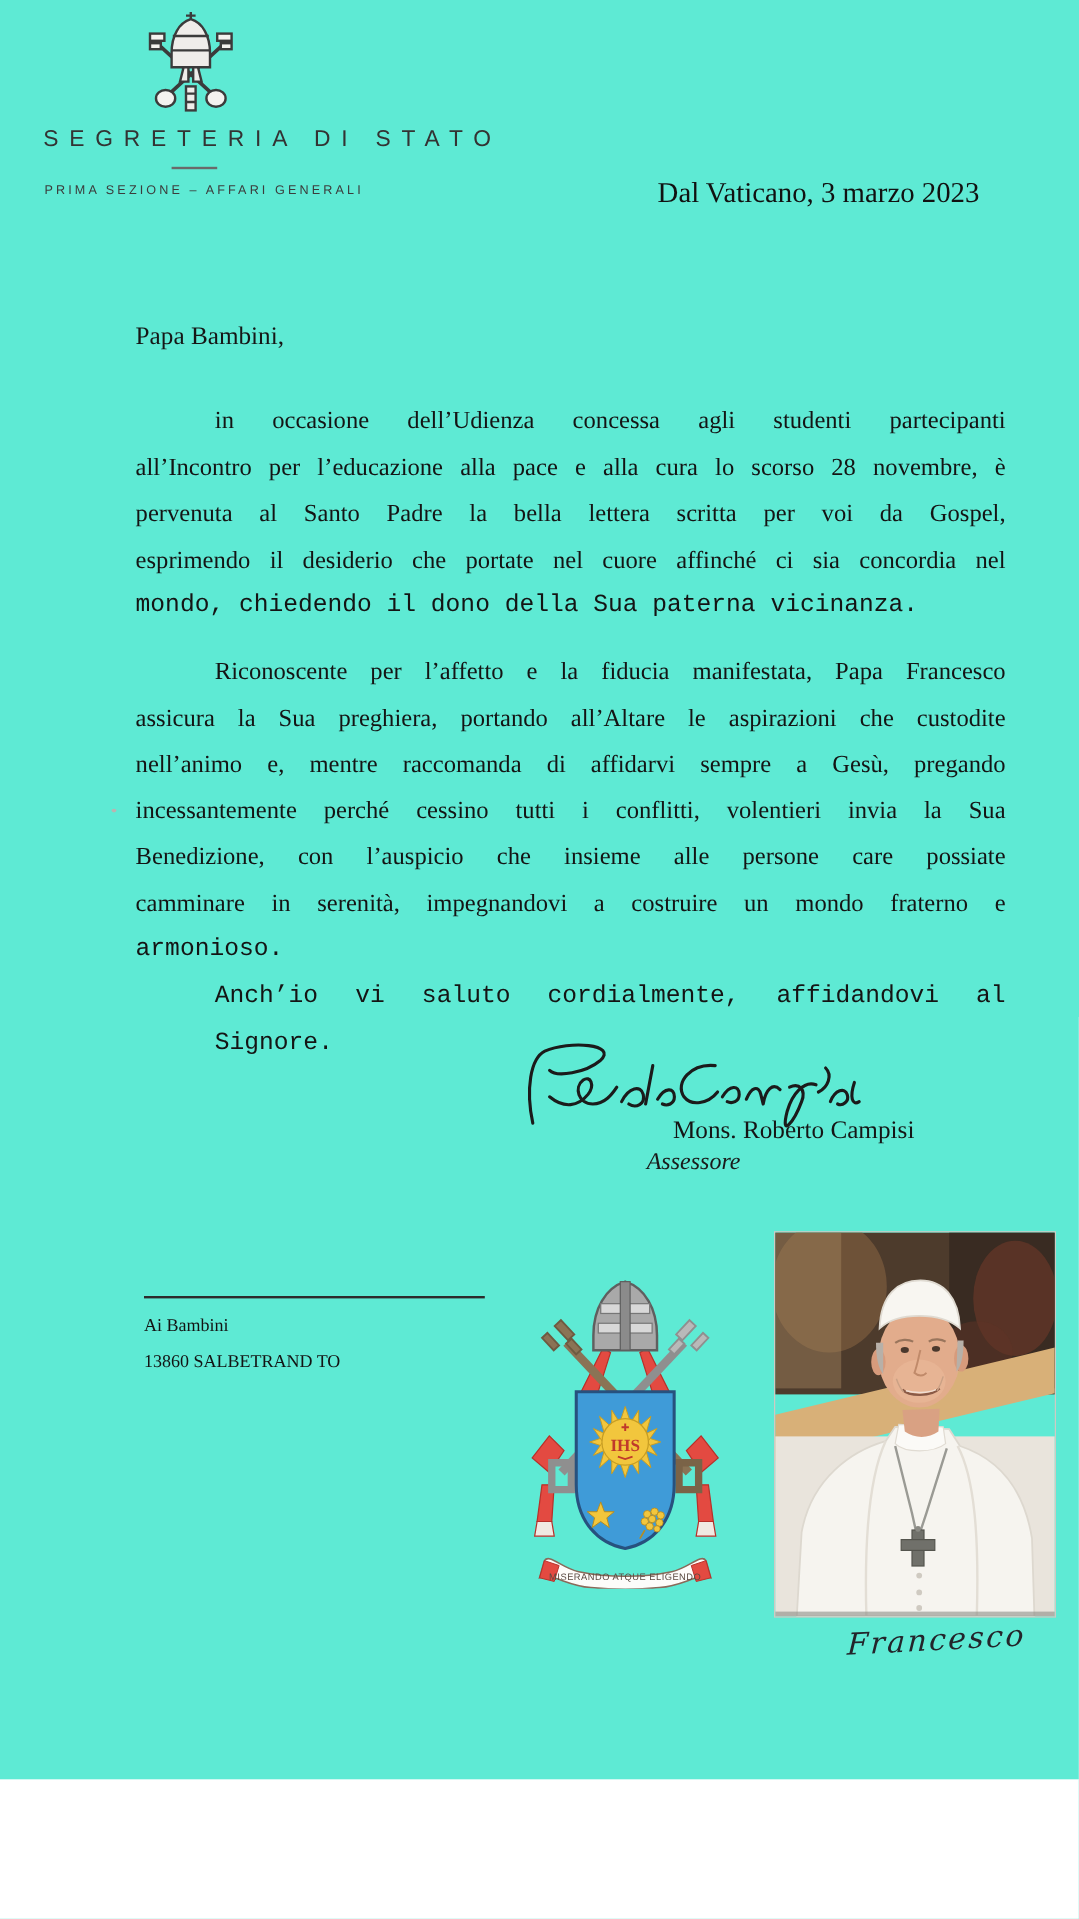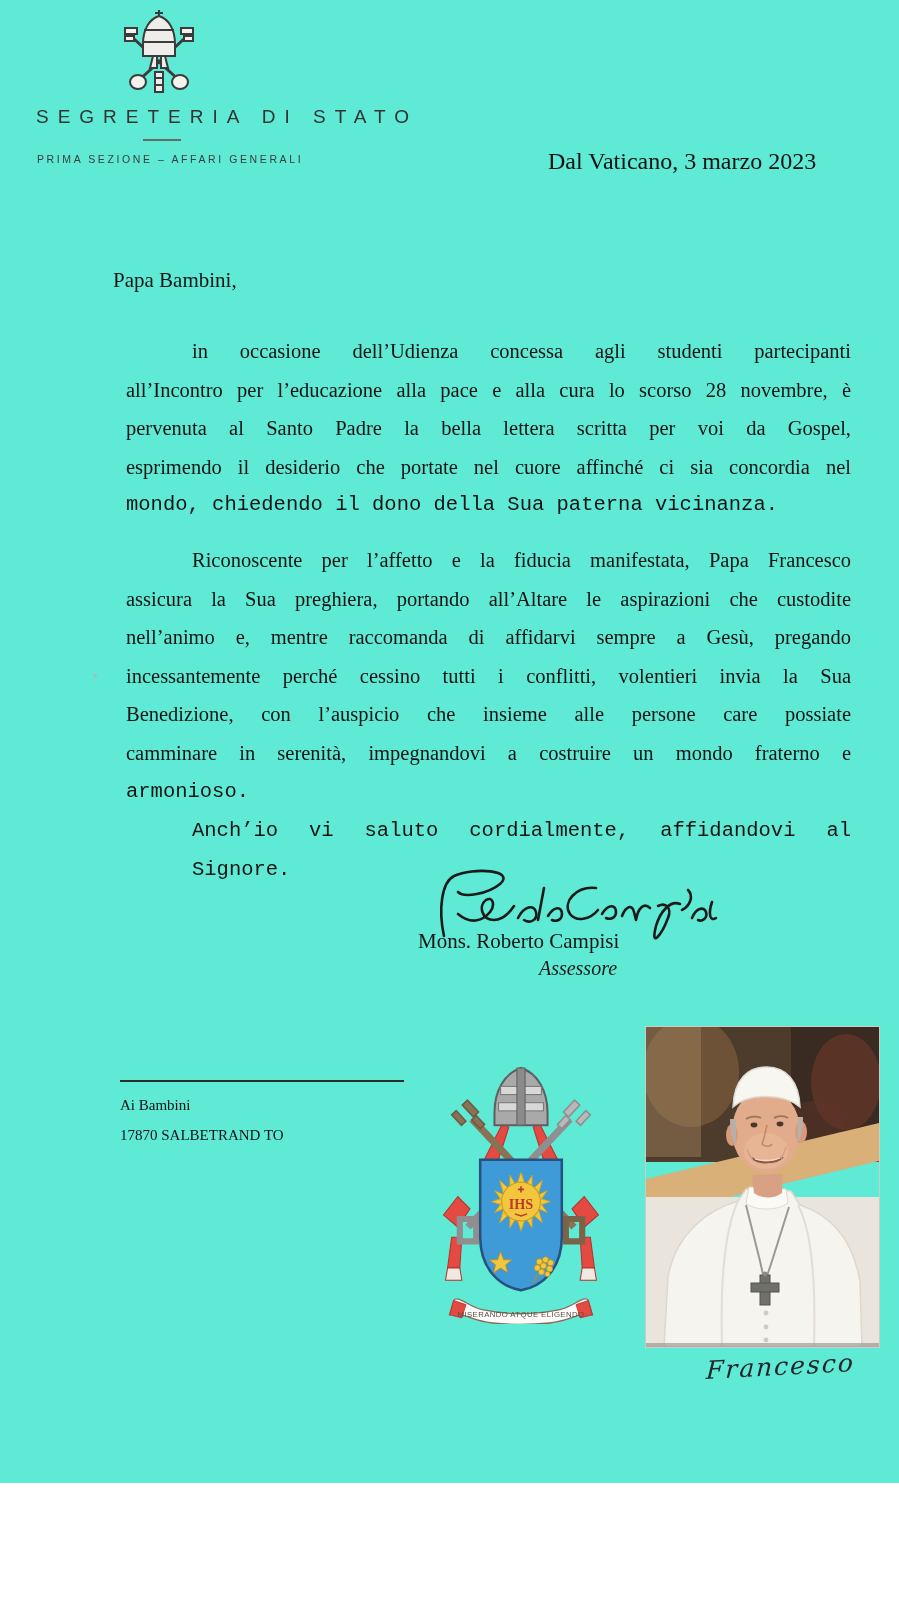--- a/index.html
+++ b/index.html
@@ -14,29 +14,29 @@
   .lh-section{position:absolute;left:37px;top:153px;font-family:"Liberation Sans",sans-serif;
           font-size:10.5px;letter-spacing:2.6px;color:#3c3c3c;white-space:nowrap;}
 
   .dateline{position:absolute;left:548px;top:148px;font-size:24px;color:#111;white-space:nowrap;}
 
   
   .salutation{position:absolute;left:113px;top:268px;font-size:21px;}
   .para{position:absolute;left:113px;width:725px;}
   .p1{top:332px;} .p2{top:541px;} .p3{top:812px;}
   .line{box-sizing:border-box;width:725px;font-size:20.5px;line-height:38.6px;
-        text-align:justify;text-align-last:justify;color:#141414;margin-left:13px;}
+        text-align:justify;text-align-last:justify;color:#141414;}
   .line.first{padding-left:66px;}
   .line.last{text-align-last:left;font-family:Liberation Mono, monospace;}
 
   .stray-mark{position:absolute;left:93px;top:674px;width:4px;height:3px;background:#b9b5b1;border-radius:50%;}
 
   
   .sig-scrawl{position:absolute;left:430px;top:862px;width:290px;height:96px;}
-  .sig-name{position:absolute;left:418px;top:929px;width:320px;text-align:left;font-size:21px;color:#151515;}
+  .sig-name{position:absolute;left:442px;top:929px;width:320px;text-align:right;font-size:21px;color:#151515;}
   .sig-title{position:absolute;left:418px;top:957px;width:320px;text-align:center;font-size:20px;font-style:italic;color:#1a1a1a;}
 
   
   .addr{position:absolute;left:120px;top:1080px;}
   .addr-rule{width:284px;height:2px;background:#2c2c2c;margin-bottom:8px;}
   .addr-line{font-size:15px;line-height:30px;color:#131313;}
 
   
   .coa{position:absolute;left:426px;top:1066px;width:190px;height:258px;}
 
@@ -124,21 +124,21 @@
       <path d="M262,56 C266,46 274,44 276,50 C278,56 272,60 268,58"></path>
       <path d="M282,40 C278,52 280,60 286,56"></path>
     </g>
   </svg>
   <div class="sig-name">Mons. Roberto Campisi</div>
   <div class="sig-title">Assessore</div>
 
   <div class="addr">
     <div class="addr-rule"></div>
     <div class="addr-line">Ai Bambini</div>
-    <div class="addr-line">17870 SALBETRAND  TO</div>
+    <div class="addr-line">13860 SALBETRAND  TO</div>
   </div>
 
   <svg class="coa" viewBox="0 0 184 253">
 
     <g fill="#e34a41" stroke="#b8302a" stroke-width="1">
       <path d="M74,56 L56,92 L68,98 L80,60 Z"></path>
       <path d="M110,56 L128,92 L116,98 L104,60 Z"></path>
       <path d="M30,128 L16,146 L30,158 L42,140 Z"></path>
       <path d="M154,128 L168,146 L154,158 L142,140 Z"></path>
       <path d="M24,168 L20,198 L32,198 L34,168 Z"></path>

